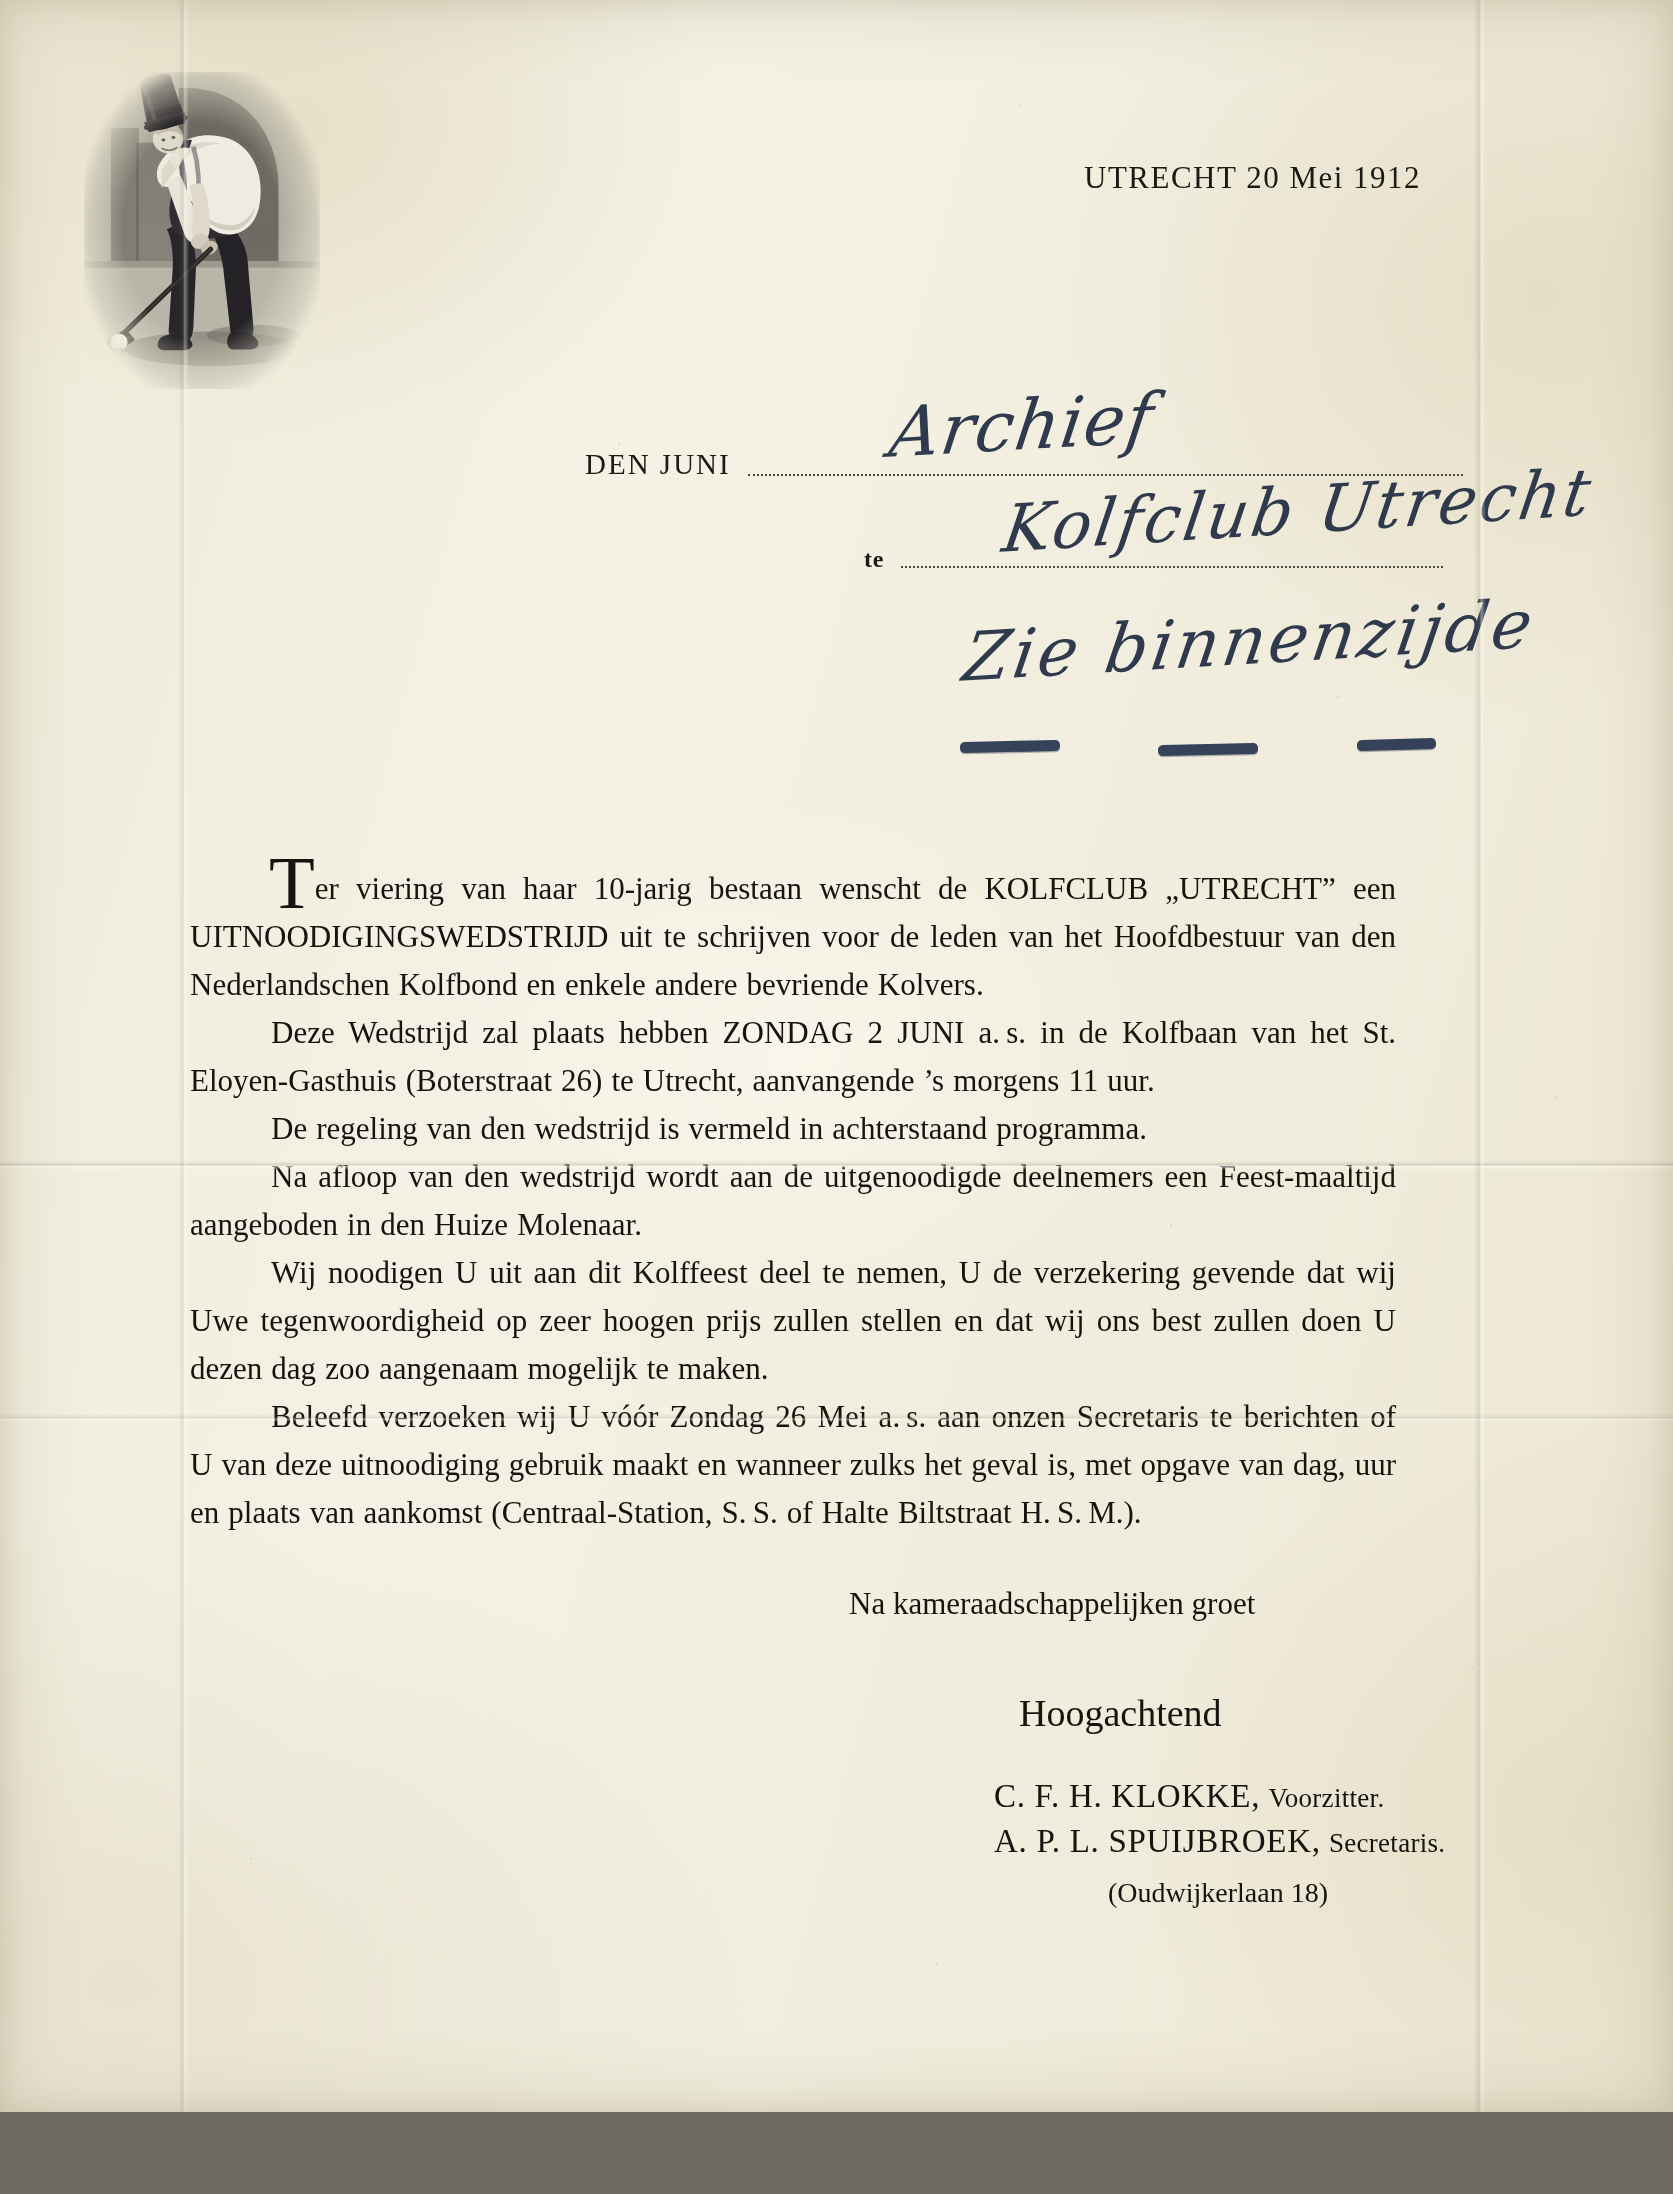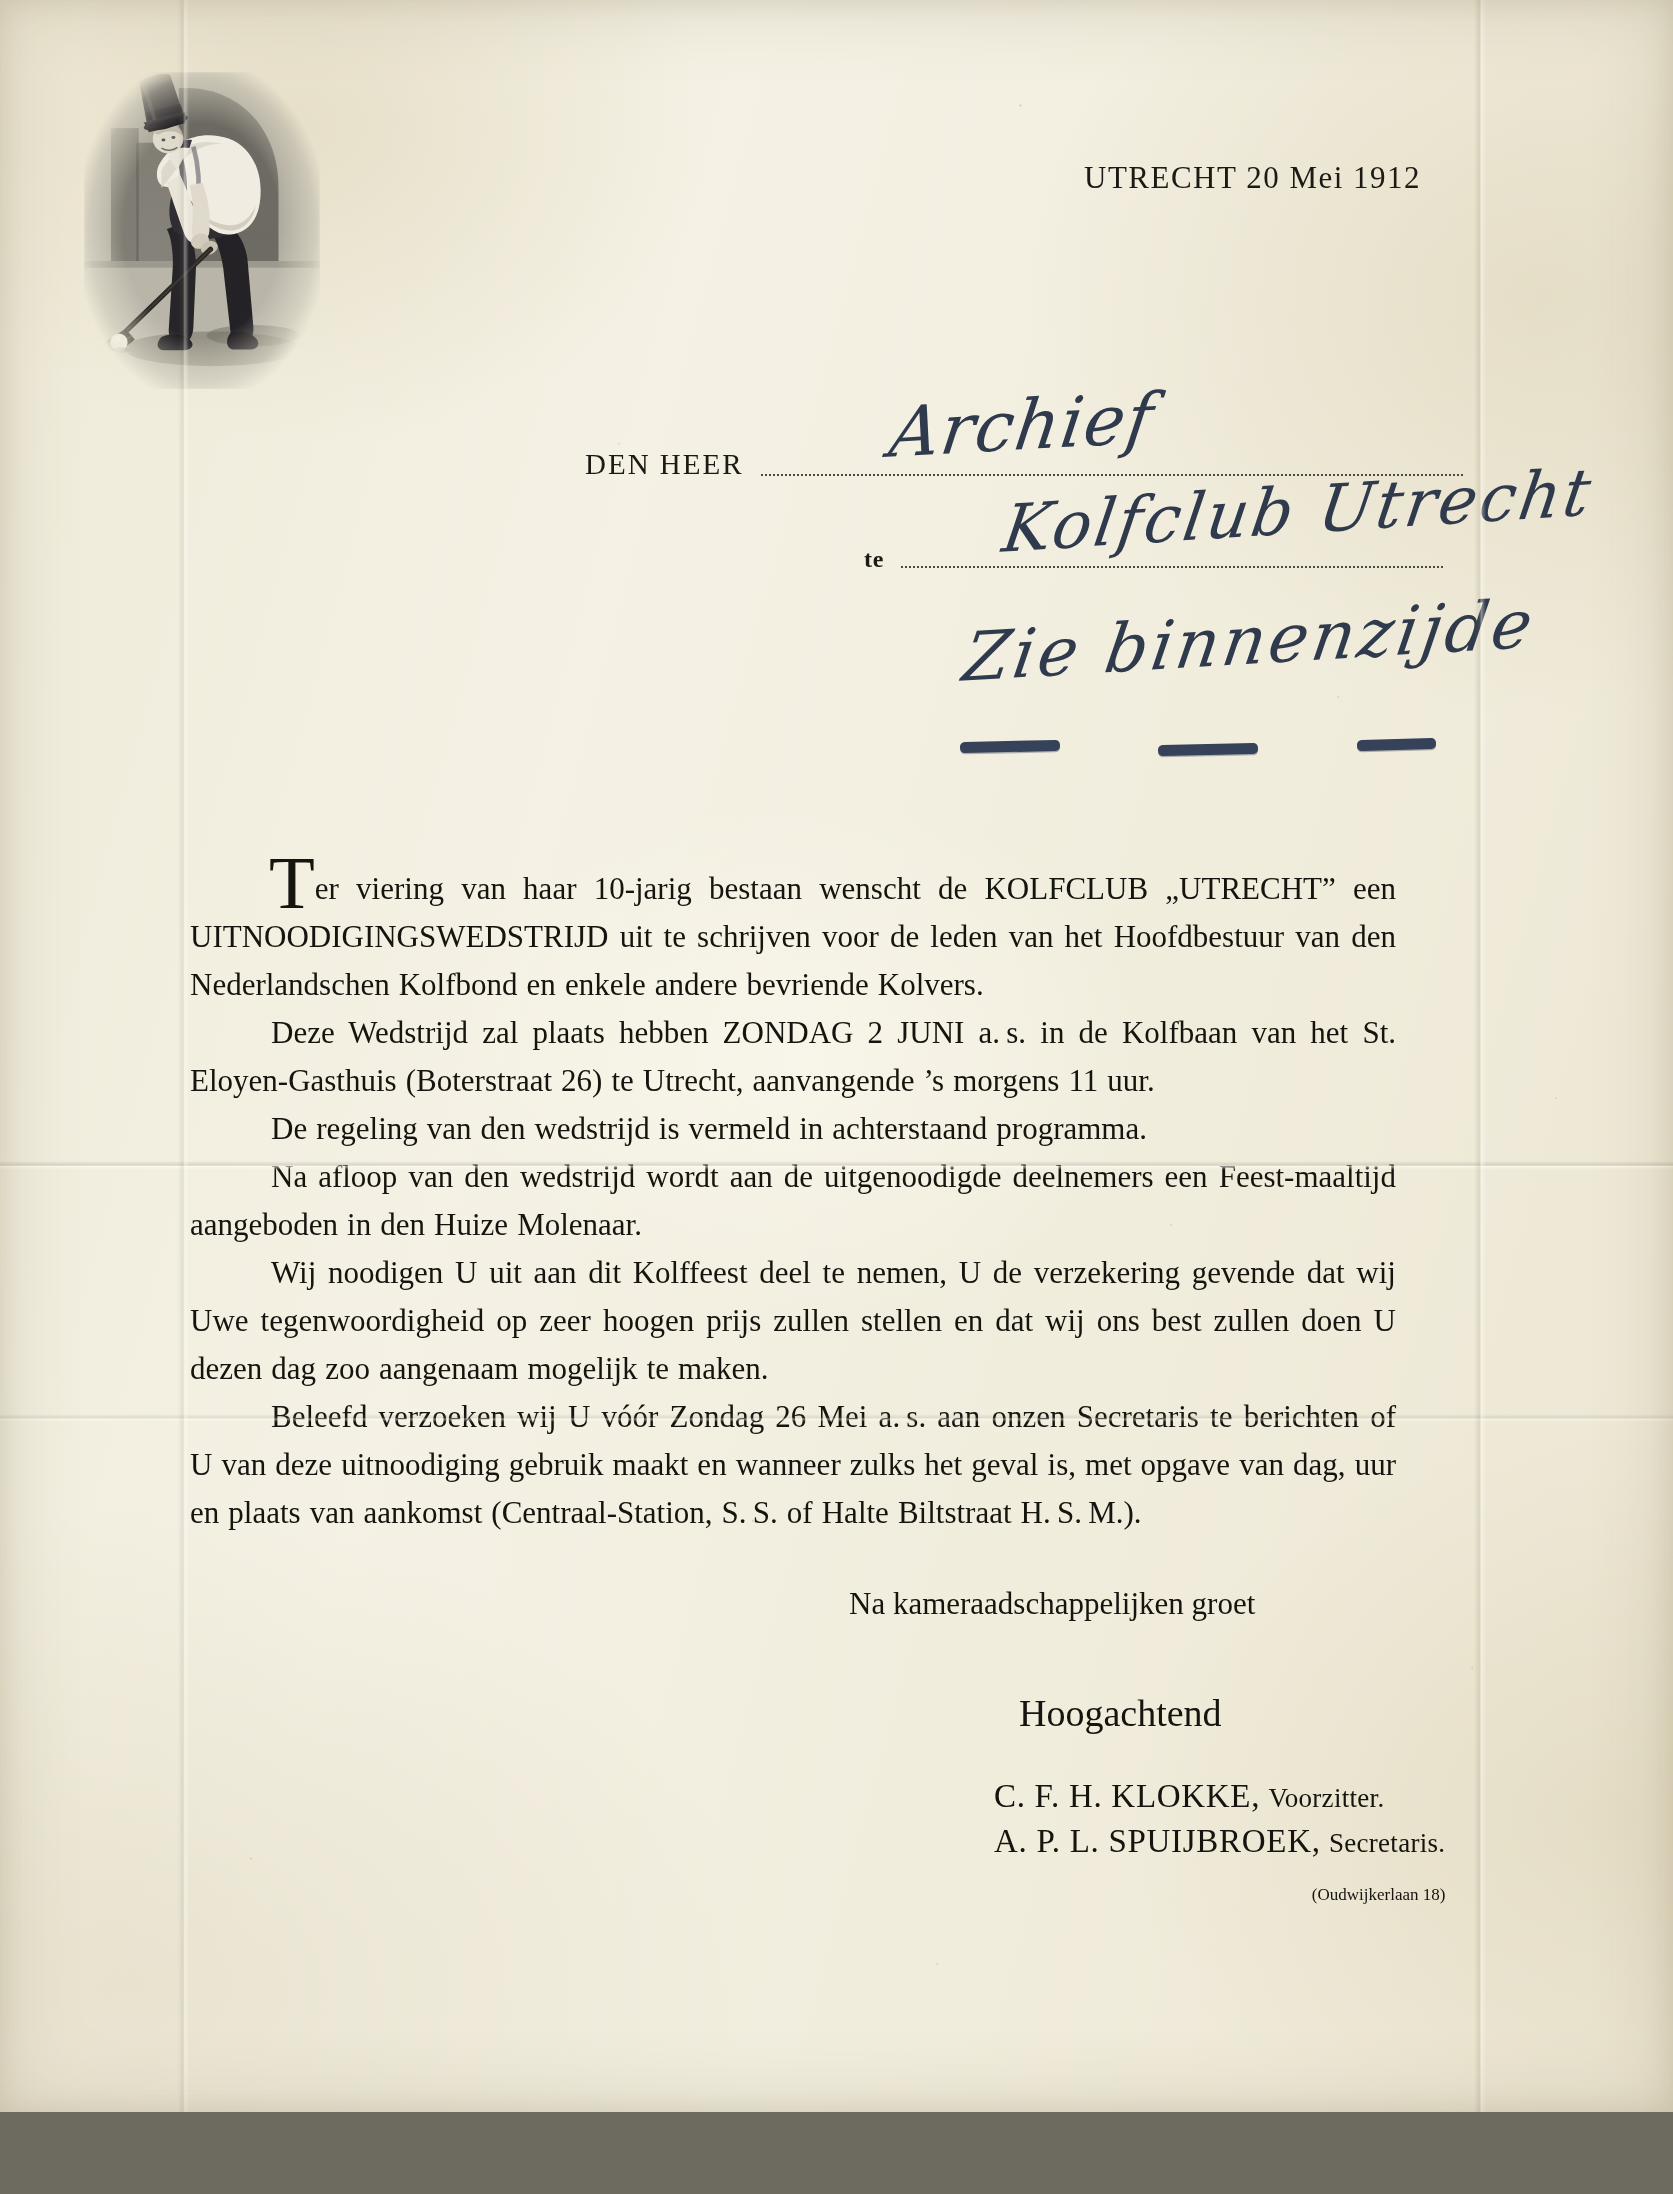--- a/index.html
+++ b/index.html
@@ -119,21 +119,21 @@
     margin-left:79px;
   }
 
   
   #closing{position:absolute;left:849px;top:1586px;font-size:31px;color:#15140e;white-space:nowrap;}
   #hoogachtend{position:absolute;left:999px;top:1691px;font-size:38px;color:#15140e;white-space:nowrap;margin-left:20px;}
   #sig-block{position:absolute;left:994px;top:1775px;}
   .sig-line{font-size:33px;line-height:43px;white-space:nowrap;color:#15140e;}
   .sig-name{letter-spacing:0.7px;}
   .sig-role{font-size:27px;letter-spacing:0.3px;}
-  #sig-address{margin-top:20px;margin-left:114px;font-size:17px;color:#15140e;white-space:nowrap;text-align:right;}
+  #sig-address{margin-top:12px;margin-left:114px;font-size:28px;color:#15140e;white-space:nowrap;}
 </style>
 </head>
 <body>
 
 <div id="page">
 
   <div class="paper-tint"></div>
   <div class="speckles"></div>
 
   <div id="vignette">
@@ -237,21 +237,21 @@
         <ellipse cx="62" cy="430" rx="15" ry="4" fill="#6f6d63" opacity=".5"></ellipse>
 
         <rect x="0" y="0" width="370" height="500" fill="url(#halft)"></rect>
       </g>
     </svg>
   </div>
 
   <div id="dateline">UTRECHT 20 Mei 1912</div>
 
   <div class="addr-row" id="row-denheer">
-    <span class="addr-label">DEN HEER</span>
+    <span class="addr-label">DEN JUNI</span>
     <span class="addr-rule"></span>
   </div>
   <div class="addr-row" id="row-te">
     <span class="addr-label small">te</span>
     <span class="addr-rule"></span>
   </div>
 
   <div class="hand" id="hand-archief">Archief</div>
   <div class="hand" id="hand-kolfclub">Kolfclub Utrecht</div>
   <div class="hand" id="hand-zie">Zie binnenzijde</div>

